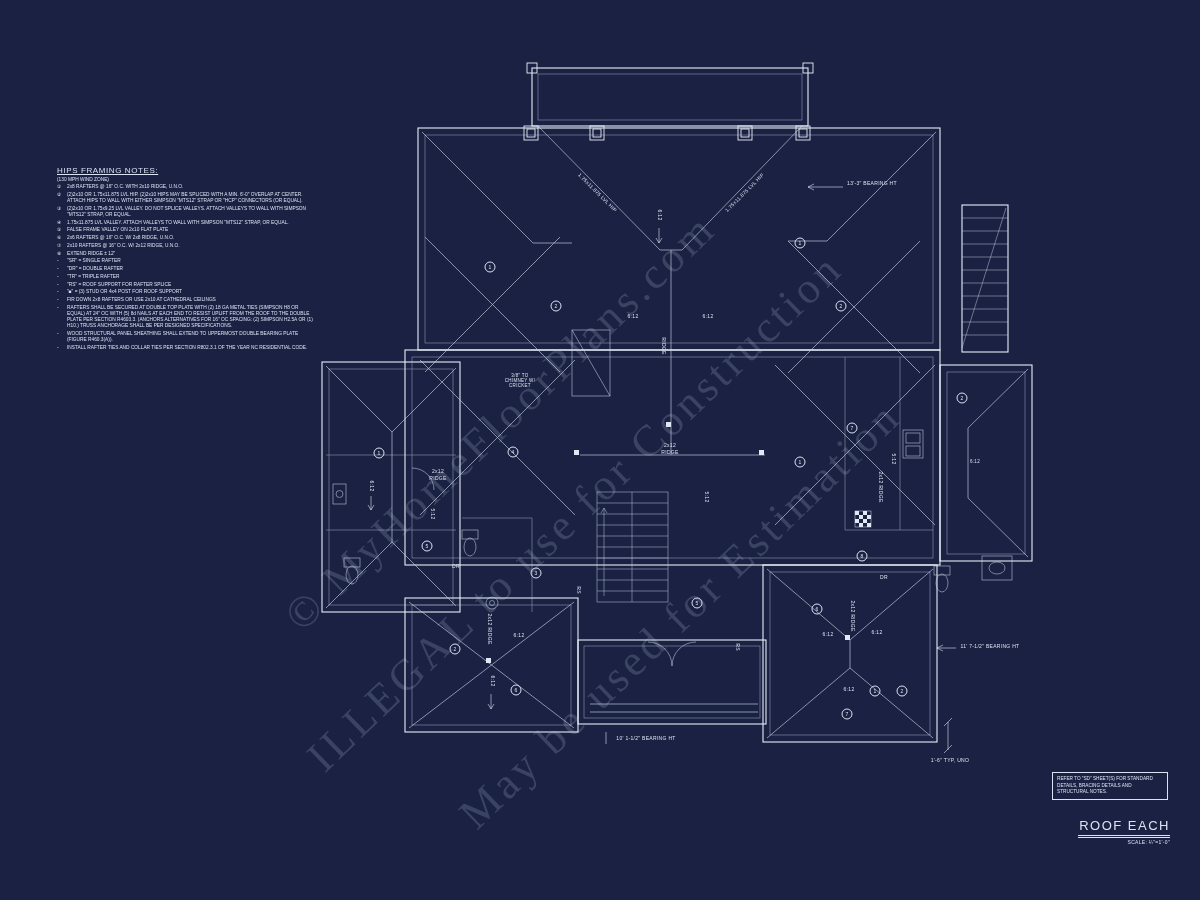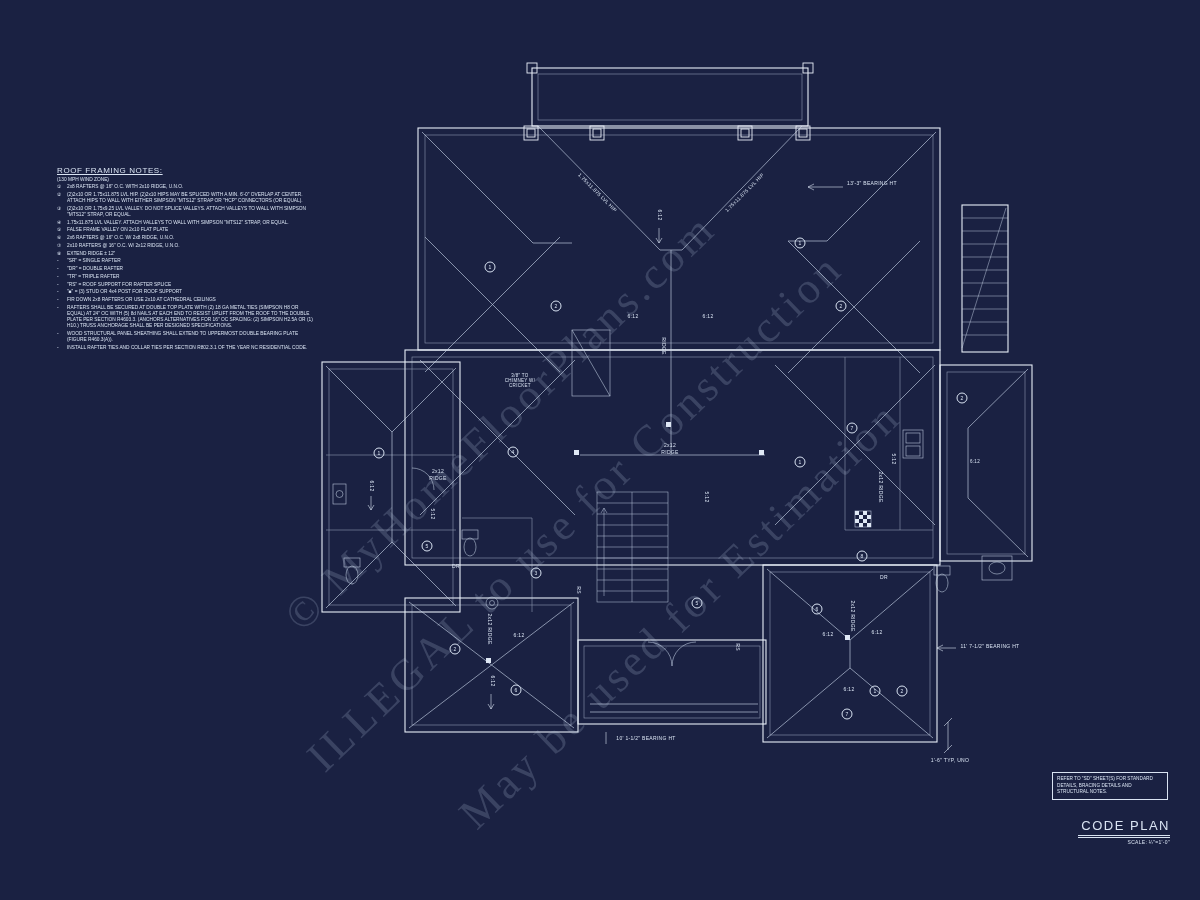--- a/index.html
+++ b/index.html
@@ -199,21 +199,21 @@
       <div class="callout" style="left: 817px; top: 609px;">6</div>
       <div class="callout" style="left: 875px; top: 691px;">1</div>
       <div class="callout" style="left: 902px; top: 691px;">2</div>
       <div class="callout" style="left: 847px; top: 714px;">7</div>
       <div class="callout" style="left: 516px; top: 690px;">6</div>
       <div class="callout" style="left: 455px; top: 649px;">2</div>
       <div class="callout" style="left: 536px; top: 573px;">3</div>
     </div>
 
   <div class="notes">
-    <div class="notes-title">ROOF FRAMING NOTES:</div>
+    <div class="notes-title">HIPS FRAMING NOTES:</div>
     <div class="notes-sub">(130 MPH WIND ZONE)</div>
     <div id="notes-numbered">
         <div class="nrow">
           <span class="nmark">①</span>
           <span class="ntext">2x8 RAFTERS @ 16" O.C. WITH 2x10 RIDGE, U.N.O.</span>
         </div>
         <div class="nrow">
           <span class="nmark">②</span>
           <span class="ntext">(2)2x10 OR 1.75x11.875 LVL HIP. (2)2x10 HIPS MAY BE SPLICED WITH A MIN. 6'-0" OVERLAP AT CENTER. ATTACH HIPS TO WALL WITH EITHER SIMPSON "MTS12" STRAP OR "HCP" CONNECTORS (OR EQUAL).</span>
         </div>
@@ -277,21 +277,21 @@
         </div>
         <div class="nrow">
           <span class="nmark">-</span>
           <span class="ntext">INSTALL RAFTER TIES AND COLLAR TIES PER SECTION R802.3.1 OF THE YEAR NC RESIDENTIAL CODE.</span>
         </div>
       </div>
   </div>
 
   <div class="refbox">REFER TO "SD" SHEET(S) FOR STANDARD DETAILS, BRACING DETAILS AND STRUCTURAL NOTES.</div>
   <div class="titleblock">
-    <div class="tb-title">CODE PLAN</div>
+    <div class="tb-title">ROOF EACH</div>
     <div class="tb-scale">SCALE: ¼"=1'-0"</div>
   </div>
 
   <div id="watermarks" class="layer">
       <div class="wm" style="left: 500px; top: 422px; font-size: 44px; transform: translate(-50%, -50%) rotate(-44deg);">© MyHomeFloorPlans.com</div>
       <div class="wm" style="left: 575px; top: 512px; font-size: 44px; transform: translate(-50%, -50%) rotate(-44deg);">ILLEGAL to use for Construction</div>
       <div class="wm" style="left: 680px; top: 615px; font-size: 44px; transform: translate(-50%, -50%) rotate(-44deg);">May be used for Estimation</div>
     </div>
 </div>
 

